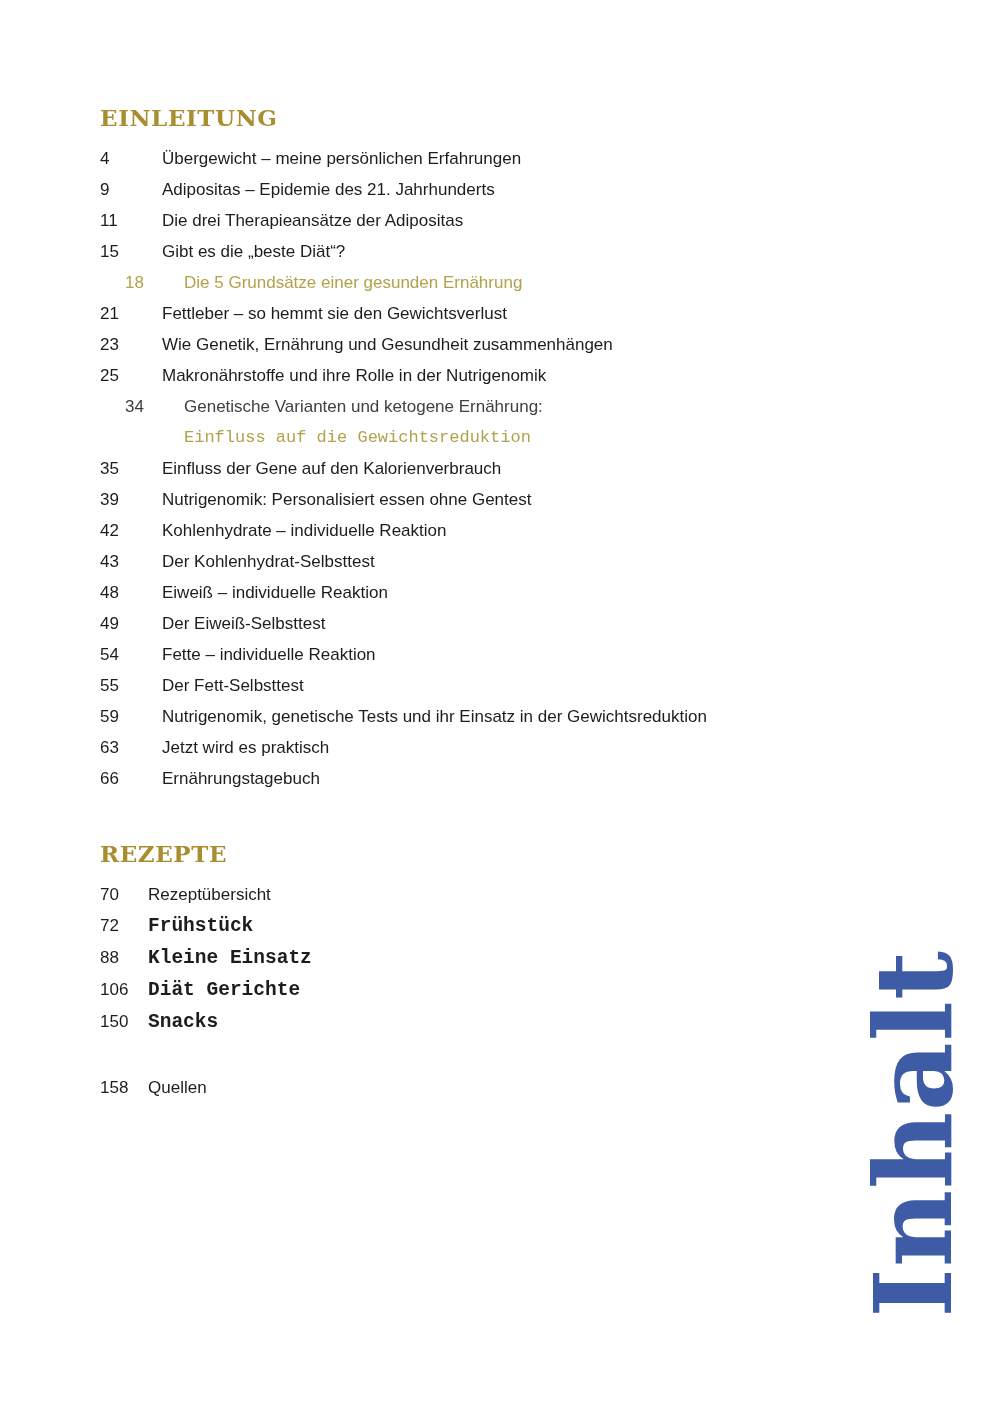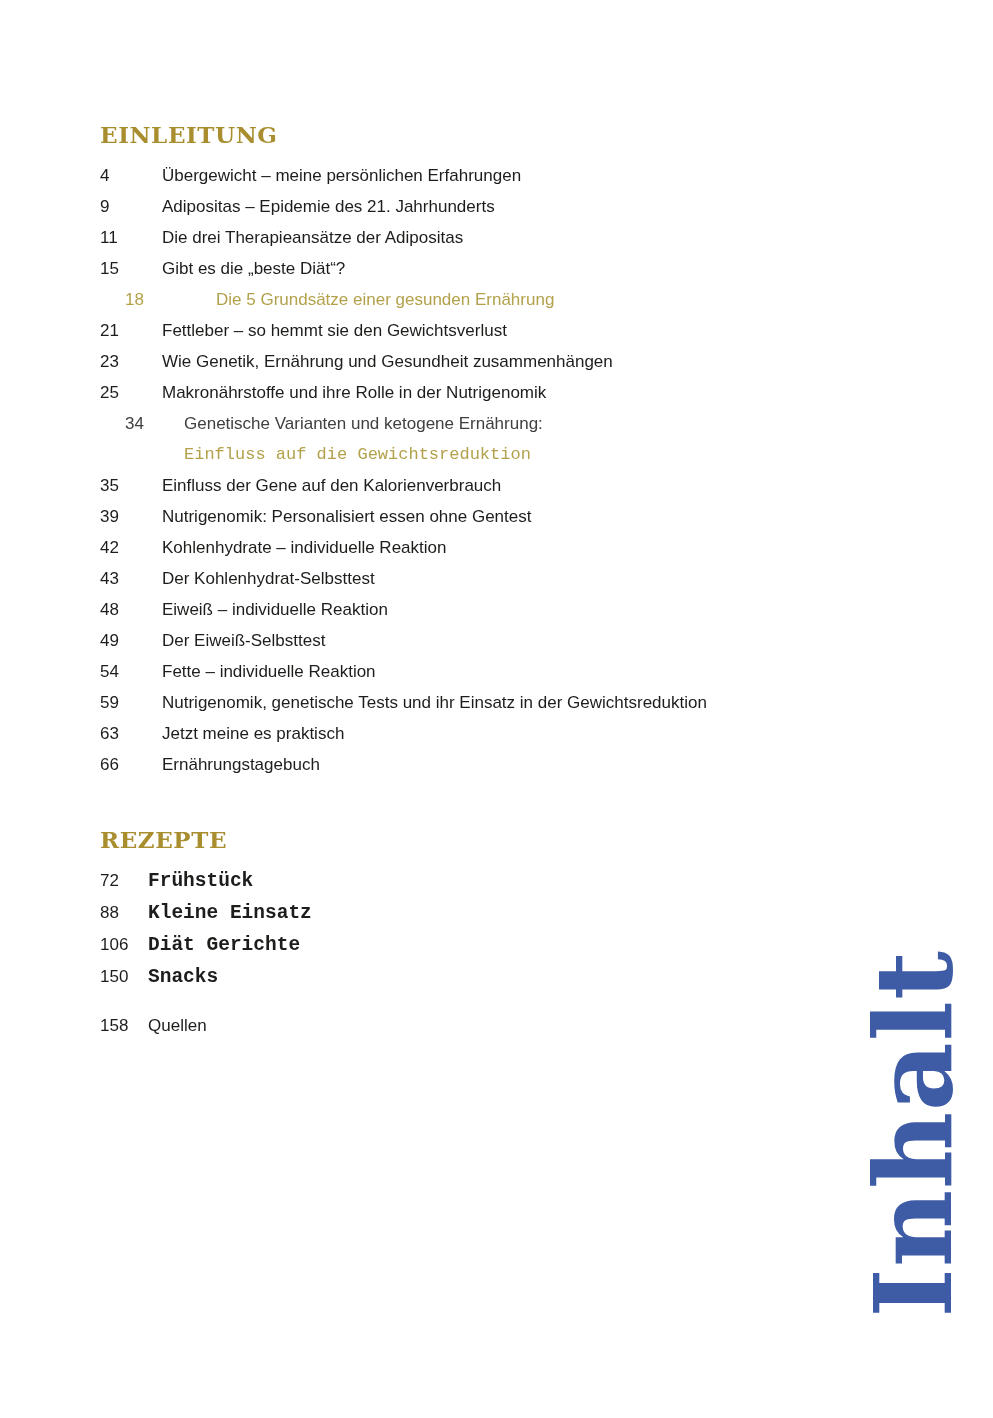--- a/index.html
+++ b/index.html
@@ -7,21 +7,21 @@
   body {
     width: 993px;
     height: 1418px;
     position: relative;
     overflow: hidden;
     font-family: "Liberation Sans", sans-serif;
     color: #1d1d1b;
   }
   .page {
     position: absolute;
-    top: 121px;
+    top: 104px;
     left: 100px;
     right: 60px;
   }
   .section + .section { margin-top: 46px; }
   .section-heading {
     font-family: "DejaVu Serif", serif;
     font-weight: 700;
     font-size: 23px;
     letter-spacing: 0.6px;
     margin-bottom: 12px;
@@ -37,21 +37,21 @@
     width: 62px;
   }
   .entries.narrow-num .toc-row .num { width: 48px; }
   .toc-row.indent { margin-left: 25px; }
   .toc-row.indent .num { width: 59px; }
   .toc-row.bold .title {
     font-family: Liberation Mono, monospace;
     font-weight: 700;
     font-size: 19.5px;
   }
-  .toc-row.gap { margin-top: 17px; }
+  .toc-row.gap { margin-top: 34px; }
   .spine-label {
     position: absolute;
     right: 26px;
     bottom: 100px;
     writing-mode: vertical-rl;
     transform: rotate(180deg);
     font-family: "DejaVu Serif", serif;
     font-weight: 700;
     font-size: 106px;
     line-height: 1;
@@ -74,21 +74,21 @@
           <span class="title">Adipositas – Epidemie des 21. Jahrhunderts</span>
         </div>
         <div class="toc-row">
           <span class="num">11</span>
           <span class="title">Die drei Therapieansätze der Adipositas</span>
         </div>
         <div class="toc-row">
           <span class="num">15</span>
           <span class="title">Gibt es die „beste Diät“?</span>
         </div>
-        <div class="toc-row indent" style="color: rgb(179, 161, 75); gap: 32px;">
+        <div class="toc-row indent" style="color: rgb(179, 161, 75);">
           <span class="num">18</span>
           <span class="title">Die 5 Grundsätze einer gesunden Ernährung</span>
         </div>
         <div class="toc-row">
           <span class="num">21</span>
           <span class="title">Fettleber – so hemmt sie den Gewichtsverlust</span>
         </div>
         <div class="toc-row">
           <span class="num">23</span>
           <span class="title">Wie Genetik, Ernährung und Gesundheit zusammenhängen</span>
@@ -127,36 +127,44 @@
         </div>
         <div class="toc-row">
           <span class="num">49</span>
           <span class="title">Der Eiweiß-Selbsttest</span>
         </div>
         <div class="toc-row">
           <span class="num">54</span>
           <span class="title">Fette – individuelle Reaktion</span>
         </div>
         <div class="toc-row">
+          <span class="num">55</span>
+          <span class="title">Der Fett-Selbsttest</span>
+        </div>
+        <div class="toc-row">
           <span class="num">59</span>
           <span class="title">Nutrigenomik, genetische Tests und ihr Einsatz in der Gewichtsreduktion</span>
         </div>
         <div class="toc-row">
           <span class="num">63</span>
-          <span class="title">Jetzt meine es praktisch</span>
+          <span class="title">Jetzt wird es praktisch</span>
         </div>
         <div class="toc-row">
           <span class="num">66</span>
           <span class="title">Ernährungstagebuch</span>
         </div>
       </div>
     </section>
     <section class="section">
       <h2 class="section-heading" style="color: rgb(169, 142, 47);">REZEPTE</h2>
       <div class="entries narrow-num">
+        <div class="toc-row">
+          <span class="num">70</span>
+          <span class="title">Rezeptübersicht</span>
+        </div>
         <div class="toc-row bold">
           <span class="num">72</span>
           <span class="title">Frühstück</span>
         </div>
         <div class="toc-row bold">
           <span class="num">88</span>
           <span class="title">Kleine Einsatz</span>
         </div>
         <div class="toc-row bold">
           <span class="num">106</span>

